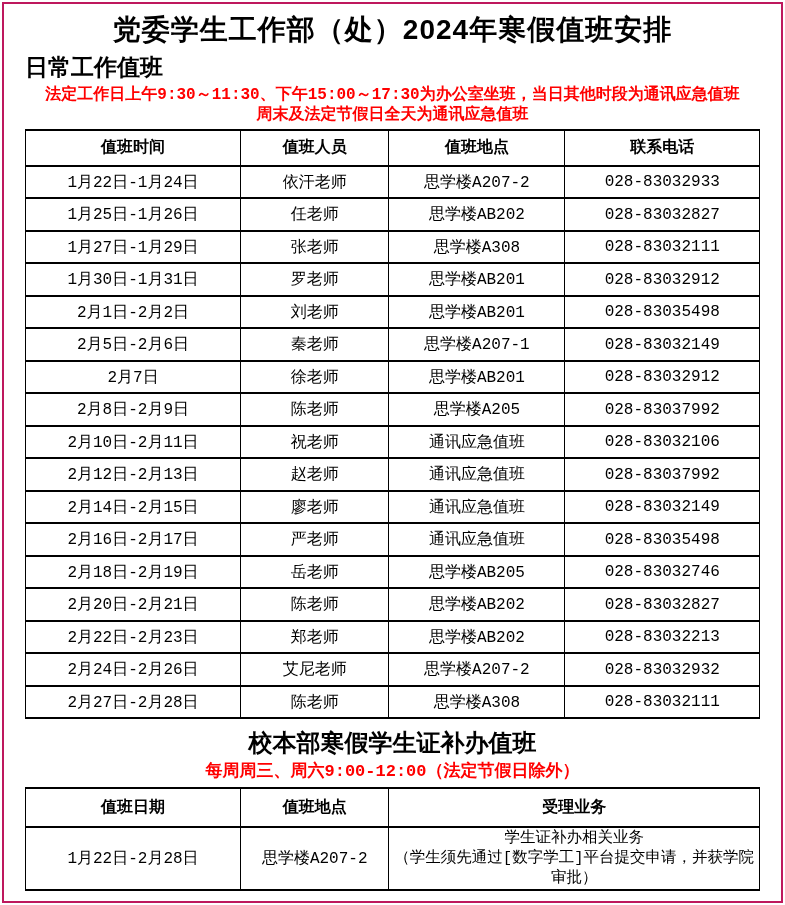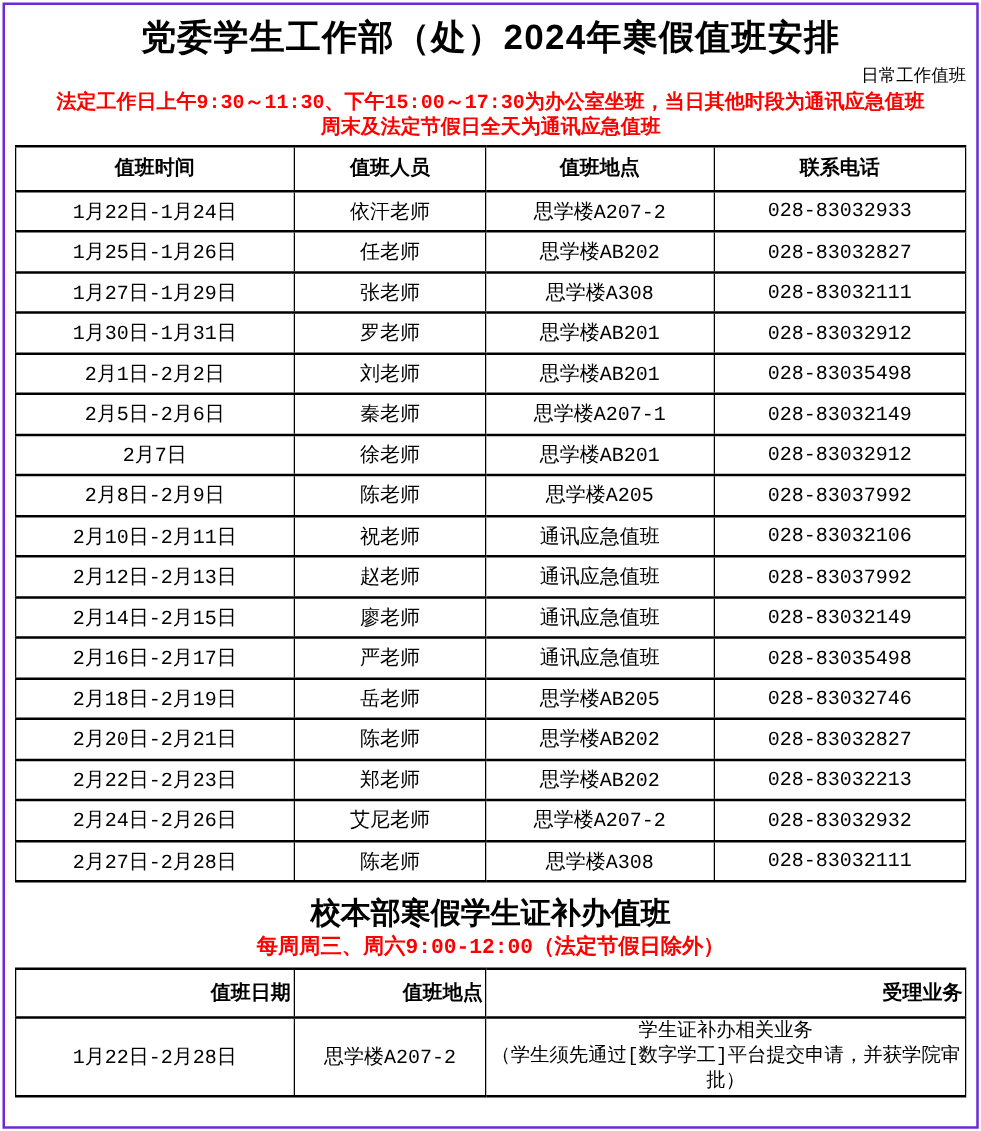--- a/index.html
+++ b/index.html
@@ -6,38 +6,38 @@
   .page {
     width: 785px;
     height: 905px;
     box-sizing: border-box;
     padding: 2px;
     font-family: "Liberation Sans", "DejaVu Sans", sans-serif;
     color: #000000;
     background: #ffffff;
   }
   .frame {
-    border: 2px solid #6d28d9;
+    border: 2px solid #be185d;
     box-sizing: border-box;
     height: 100%;
-    padding: 0 8px;
+    padding: 0 21px;
     overflow: hidden;
   }
   .doc-title {
     margin: 7px 0 2px 0;
     text-align: center;
     font-size: 28px;
     font-weight: bold;
     letter-spacing: 1px;
   }
   .section-title {
     margin: 3px 0 2px 0;
-    text-align: right;
-    font-size: 14px;
-    font-weight: normal;
+    text-align: left;
+    font-size: 23px;
+    font-weight: bold;
   }
   .notice {
     text-align: center;
     color: #FF0000;
     font-weight: bold;
     font-size: 16px;
     line-height: 1.28;
     margin-bottom: 3px;
     font-family: Liberation Mono, monospace;
   }
@@ -50,21 +50,21 @@
   th, td {
     border: solid #000000;
     border-width: 2px 1px;
     text-align: center;
     vertical-align: middle;
     padding: 0 2px;
     overflow: hidden;
   }
   th { font-size: 16px; font-weight: bold; height: 34px; }
   td { font-size: 16px; font-weight: normal; height: 30.5px; }
-  #t2 th { height: 37px; text-align: right; }
+  #t2 th { height: 37px; }
   #t2 td { height: 50px; }
   .section2-title {
     margin: 8px 0 2px 0;
     text-align: center;
     font-size: 24px;
     font-weight: bold;
   }
   .notice2 { font-size: 17px; margin-bottom: 4px; }
   .two-line div { line-height: 1.3; font-size: 15.5px; }
 </style>

